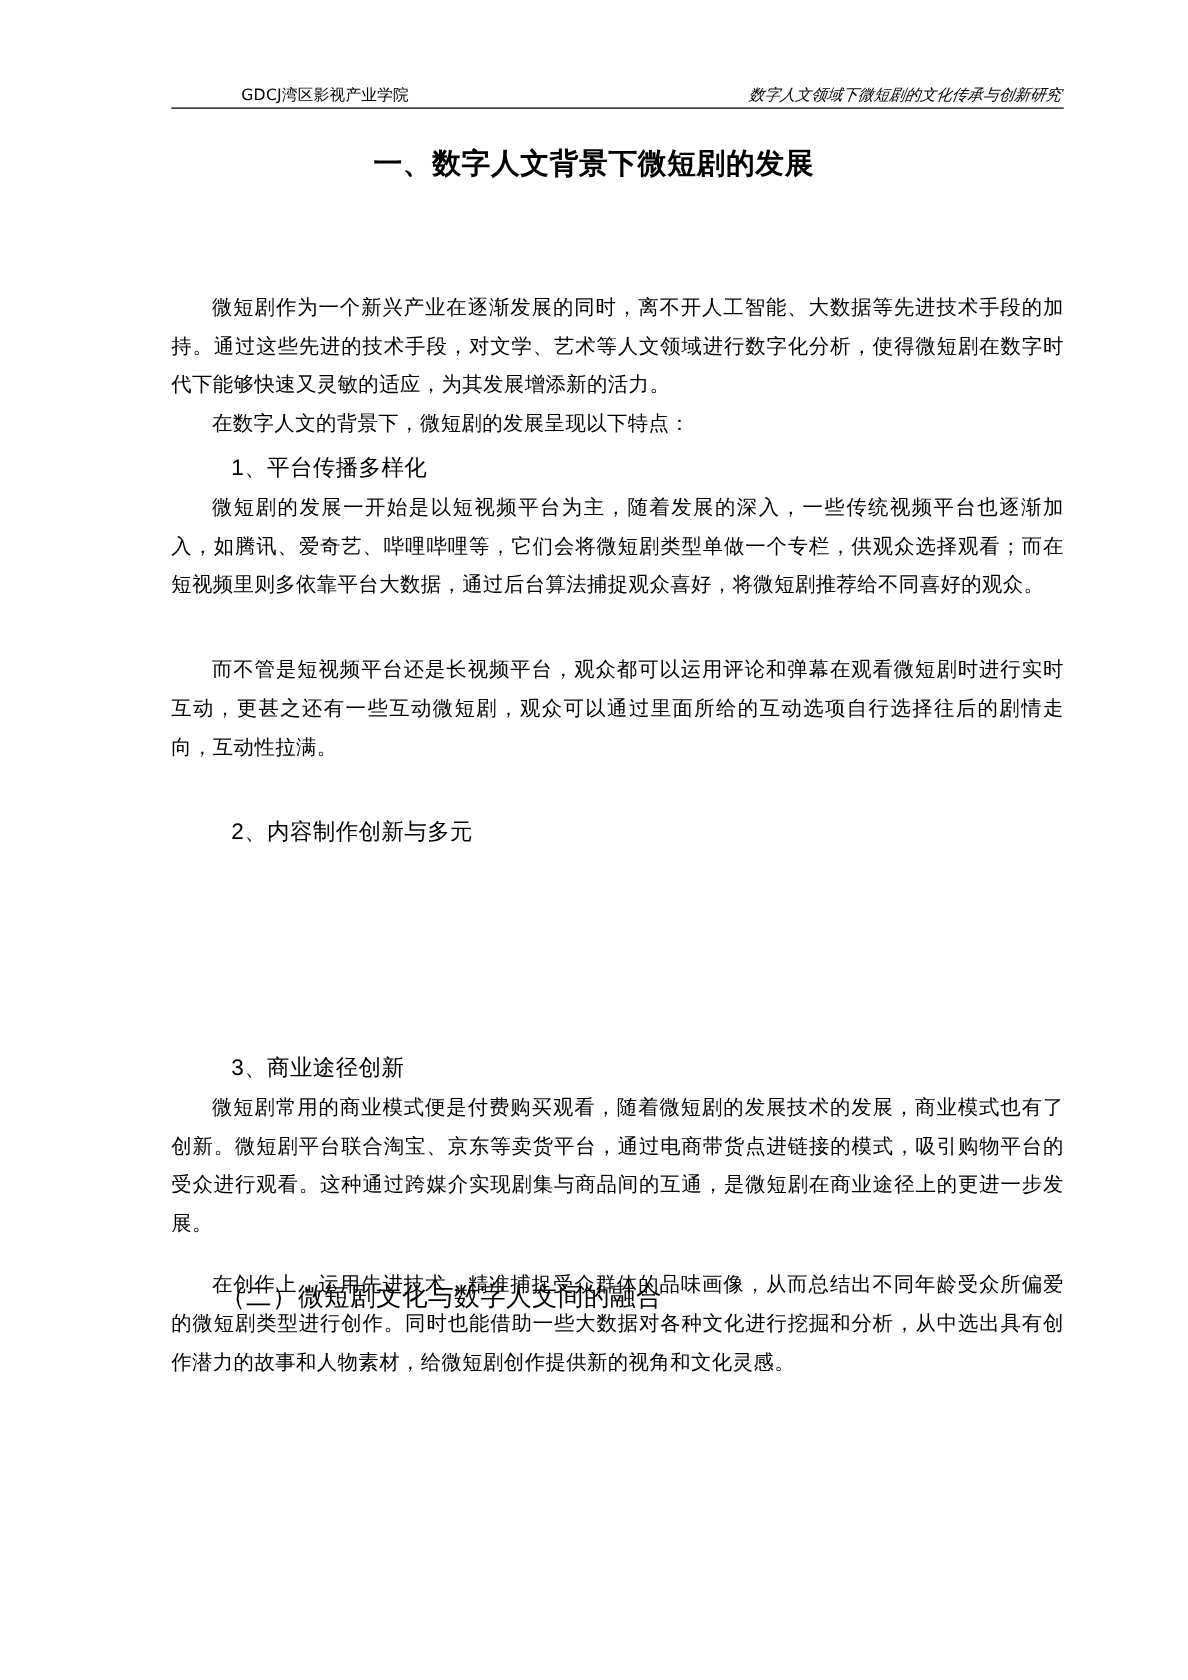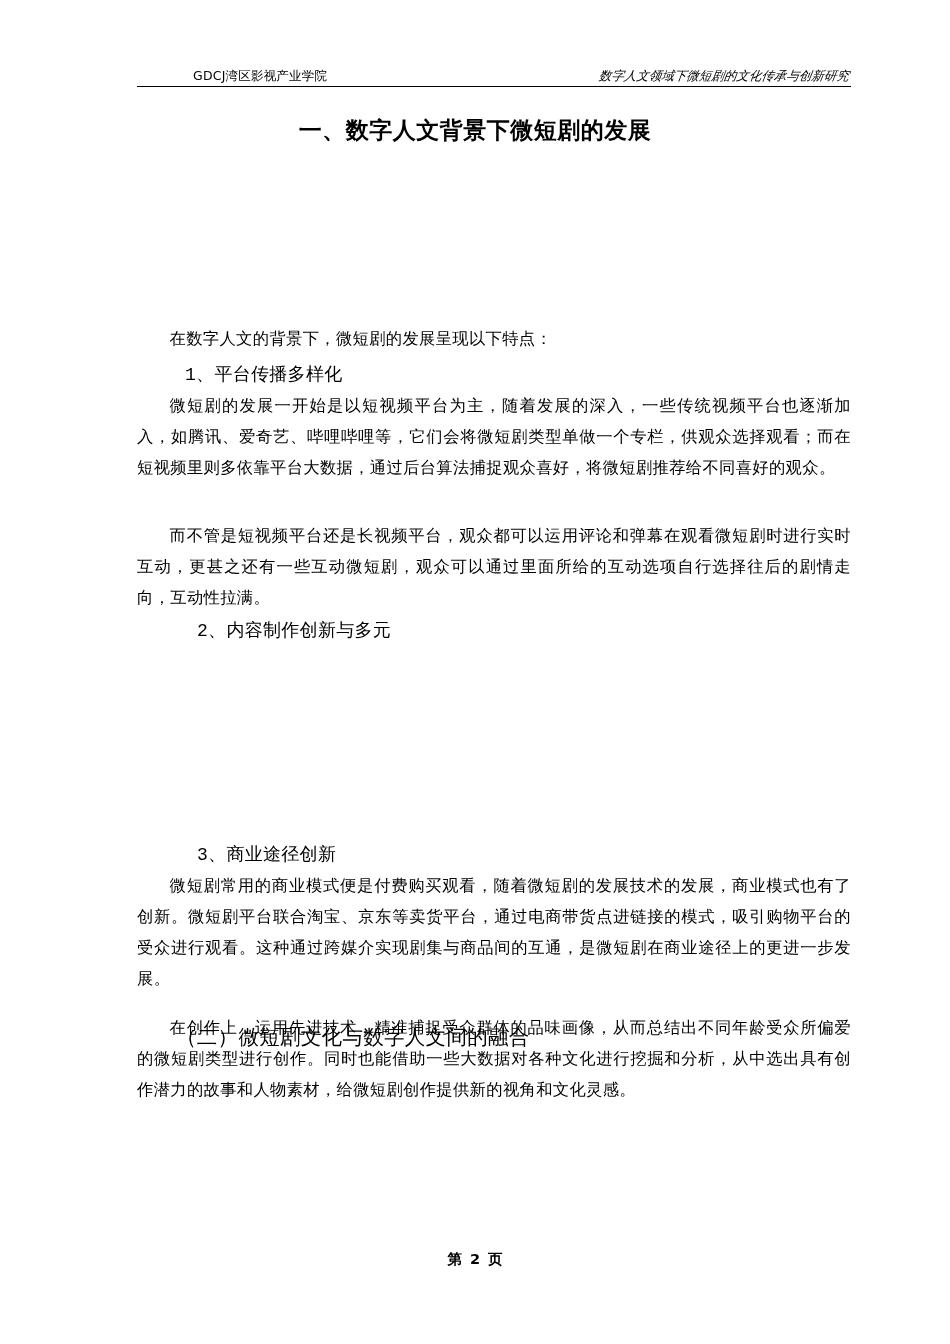--- a/index.html
+++ b/index.html
@@ -5,21 +5,21 @@
   html, body { margin: 0; padding: 0; background: #ffffff; }
   body { width: 950px; height: 1344px; position: relative; overflow: hidden; color: #000; }
   .page { position: absolute; left: 0; top: 0; width: 950px; height: 1344px; background: #fff; padding-left: 21px; }
   .hdr { position: absolute; left: 137px; top: 68px; width: 714px; height: 18px; font-family: "DejaVu Sans", sans-serif; font-size: 12.5px; }
   .hdr-left { position: absolute; left: 56px; top: 0; letter-spacing: 0.2px; }
   .hdr-right { position: absolute; right: 2px; top: 0; font-style: italic; transform: skewX(-8deg); }
   .hdr-rule { position: absolute; left: 137px; top: 86px; width: 714px; height: 0; border-top: 1.6px solid #000; }
 
   .h1 { position: absolute; left: 0; width: 950px; top: 115px; text-align: center; font-family: Liberation Serif, serif; font-weight: bold; font-size: 23px; letter-spacing: 0.5px; }
   .h2 { position: absolute; left: 176px; font-family: "DejaVu Sans", sans-serif; font-size: 20.5px; letter-spacing: 0.3px; }
-  .h3 { position: absolute; left: 185px; font-family: Liberation Mono, monospace; font-size: 18px; letter-spacing: 0.3px; }
+  .h3 { position: absolute; left: 185px; font-family: Liberation Sans, sans-serif; font-size: 18px; letter-spacing: 0.3px; }
 
   .para { position: absolute; left: 137px; width: 714px; font-family: "DejaVu Serif", serif; font-size: 16.3px; line-height: 31px; text-align: justify; text-indent: 2em; letter-spacing: 0.35px; }
   .para sup { font-size: 9px; vertical-align: 7px; line-height: 0; color: #444; }
 
   .footer { position: absolute; left: 0; width: 950px; top: 1250px; text-align: center; font-family: "DejaVu Sans", sans-serif; font-weight: bold; font-size: 14.5px; }
   .footer span { margin: 0 4px; }
 </style>
 </head>
 <body>
 
@@ -27,30 +27,28 @@
 
   <div class="hdr">
     <span class="hdr-left">GDCJ湾区影视产业学院</span>
     <span class="hdr-right">数字人文领域下微短剧的文化传承与创新研究</span>
   </div>
   <div class="hdr-rule"></div>
 
   <div class="h1">一、数字人文背景下微短剧的发展</div>
 
 
+  <div class="para" style="top:230px;">微短剧作为一个新兴产业在逐渐发展的同时，离不开人工智能、大数据等先进技术手段的加持。通过这些先进的技术手段，对文学、艺术等人文领域进行数字化分析，使得微短剧在数字时代下能够快速又灵敏的适应，为其发展增添新的活力。</div>
   <div class="para" style="top:323px;">在数字人文的背景下，微短剧的发展呈现以下特点：</div>
 
   <div class="h3" style="top:362px;">1、平台传播多样化</div>
   <div class="para" style="top:520px;">而不管是短视频平台还是长视频平台，观众都可以运用评论和弹幕在观看微短剧时进行实时互动，更甚之还有一些互动微短剧，观众可以通过里面所给的互动选项自行选择往后的剧情走向，互动性拉满。</div>
   <div class="para" style="top:390px;">微短剧的发展一开始是以短视频平台为主，随着发展的深入，一些传统视频平台也逐渐加入，如腾讯、爱奇艺、哔哩哔哩等，它们会将微短剧类型单做一个专栏，供观众选择观看；而在短视频里则多依靠平台大数据，通过后台算法捕捉观众喜好，将微短剧推荐给不同喜好的观众。</div>
 
-  <div class="h3" style="top:618px;margin-left:12px;">2、内容制作创新与多元</div>
+  <div class="h3" style="top:653px;">2、内容制作创新与多元</div>
 
-  <div class="h3" style="top:842px;margin-left:12px;">3、商业途径创新</div>
+  <div class="h3" style="top:842px;">3、商业途径创新</div>
   <div class="para" style="top:870px;">微短剧常用的商业模式便是付费购买观看，随着微短剧的发展技术的发展，商业模式也有了创新。微短剧平台联合淘宝、京东等卖货平台，通过电商带货点进链接的模式，吸引购物平台的受众进行观看。这种通过跨媒介实现剧集与商品间的互通，是微短剧在商业途径上的更进一步发展。</div>
 
   <div class="h2" style="top:1023px;">（二）微短剧文化与数字人文间的融合</div>
   <div class="para" style="top:1012px;">在创作上，运用先进技术，精准捕捉受众群体的品味画像，从而总结出不同年龄受众所偏爱的微短剧类型进行创作。同时也能借助一些大数据对各种文化进行挖掘和分析，从中选出具有创作潜力的故事和人物素材，给微短剧创作提供新的视角和文化灵感。</div>
 
-  <div class="footer">
-    <span>第</span><span>2</span><span>页</span>
-  </div>
 </div>
 
 </body></html>

